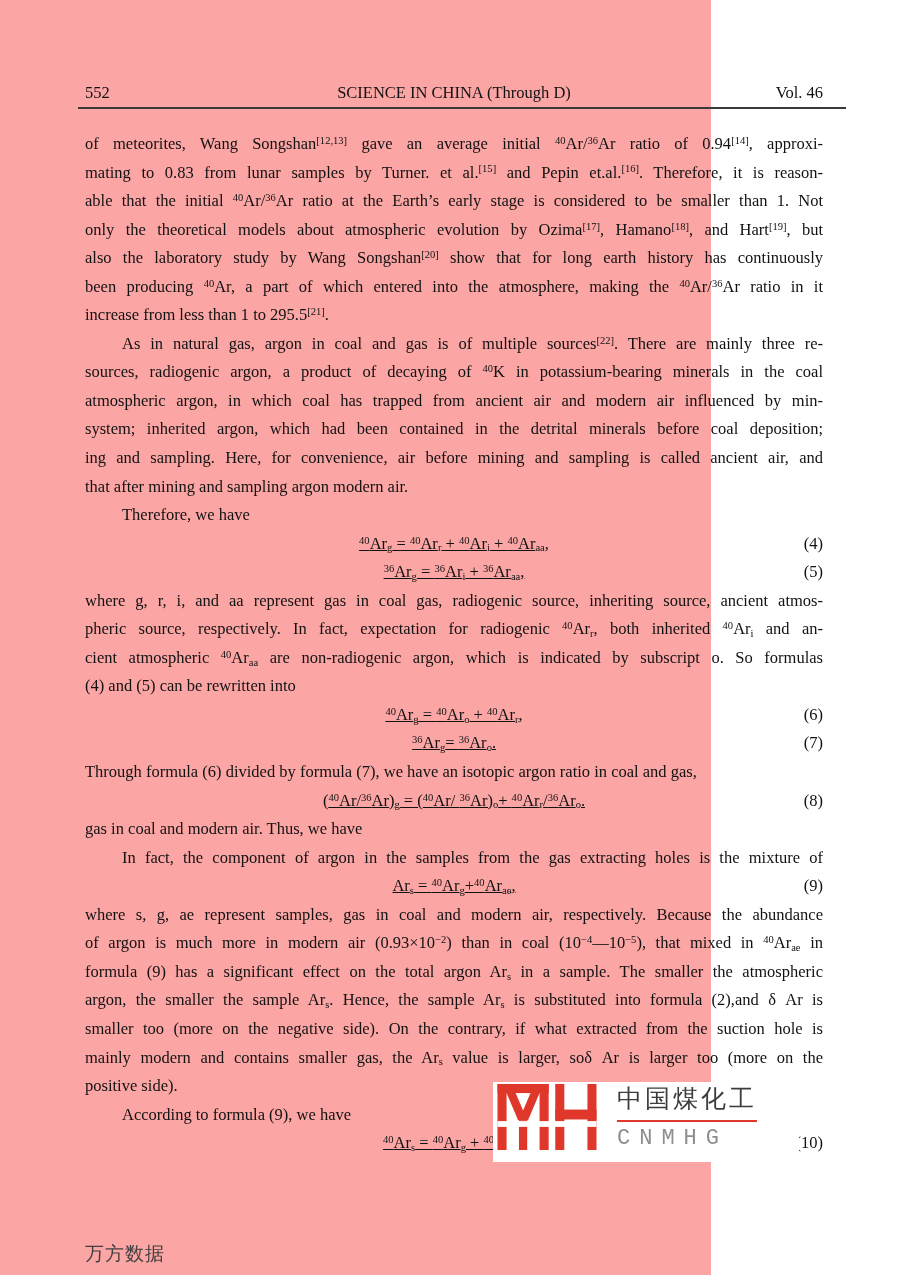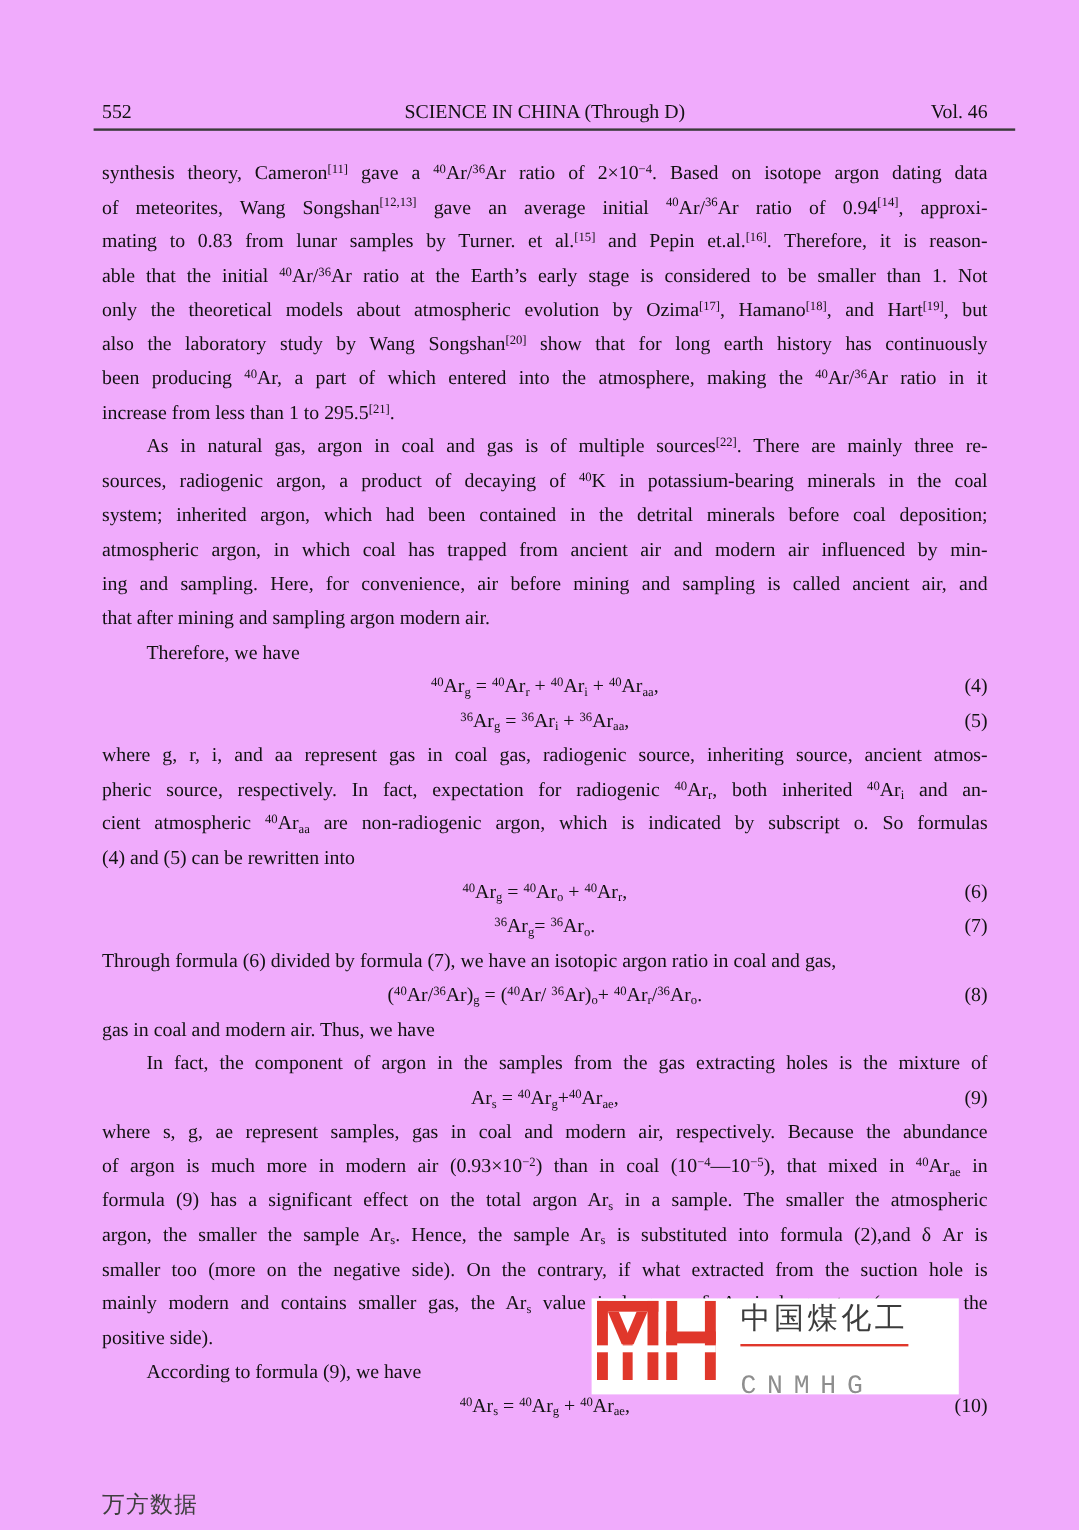--- a/index.html
+++ b/index.html
@@ -3,21 +3,21 @@
 <meta charset="utf-8">
 <style>
   html, body {
     margin: 0; padding: 0;
     width: 899px; height: 1275px;
     background: #ffffff;
     overflow: hidden;
     font-family: "Liberation Serif", serif;
     color: #121212;
   }
-  .page { position: absolute; inset: 0; width: 899px; height: 1275px; background: #f0abfc; }
+  .page { position: absolute; inset: 0; width: 711px; height: 1275px; background: #fca5a5; }
 
   
   .runhead {
     position: absolute; top: 83px; left: 85px; width: 738px;
     display: flex; justify-content: space-between; align-items: baseline;
     font-size: 16.5px;
   }
   .runhead .center { position: absolute; left: 0; right: 0; text-align: center; }
   .headrule {
     position: absolute; top: 107px; left: 78px; width: 768px; height: 0;
@@ -31,31 +31,31 @@
   }
   .jline {
     text-align: justify; text-align-last: justify;
     height: 28.55px; overflow: hidden;
   }
   .jline.last { text-align-last: left; }
   .jline.indent { text-indent: 37px; }
   sup { font-size: 0.64em; line-height: 0; position: relative; top: -0.48em; vertical-align: baseline; }
   sub { font-size: 0.64em; line-height: 0; position: relative; top: 0.26em; vertical-align: baseline; }
 
-  .eqrow { position: relative; height: 28.55px; text-align: center; }
+  .eqrow { position: relative; height: 28.55px; text-align: center; text-decoration: underline; }
   .eqrow .eqnum { position: absolute; right: 0; top: 0; }
 
   
   .watermark {
     position: absolute; left: 493px; top: 1082px; width: 306px; height: 80px;
     background: #ffffff;
     display: flex; align-items: flex-start; gap: 16px;
   }
   .wm-logo { flex: 0 0 auto; margin-top: 2px; }
-  .wm-text { display: flex; flex-direction: column; align-items: flex-start; gap: 17px; }
+  .wm-text { display: flex; flex-direction: column; align-items: flex-start; }
   .wm-cn {
     font-family: "Liberation Sans", sans-serif;
     font-size: 25px; letter-spacing: 3px; color: #3c3c3c;
     padding-bottom: 5px; border-bottom: 2px solid #e0372b;
   }
   .wm-en {
     font-family: Liberation Mono, monospace;
     font-size: 22px; letter-spacing: 9px; color: #8e8e8e; margin-top: 4px;
   }
 
@@ -72,32 +72,31 @@
 <div class="page">
 
   <div class="runhead">
     <span>552</span>
     <span class="center">SCIENCE IN CHINA (Through D)</span>
     <span>Vol. 46</span>
   </div>
   <div class="headrule"></div>
 
   <div class="content">
-      <div class="jline">synthesis theory, Cameron<sup>[11]</sup> gave a <sup>40</sup>Ar/<sup>36</sup>Ar ratio of 2×10<sup>−4</sup>. Based on isotope argon dating data</div>
       <div class="jline">of meteorites, Wang Songshan<sup>[12,13]</sup> gave an average initial <sup>40</sup>Ar/<sup>36</sup>Ar ratio of 0.94<sup>[14]</sup>, approxi-</div>
       <div class="jline">mating to 0.83 from lunar samples by Turner. et al.<sup>[15]</sup> and Pepin et.al.<sup>[16]</sup>. Therefore, it is reason-</div>
       <div class="jline">able that the initial <sup>40</sup>Ar/<sup>36</sup>Ar ratio at the Earth’s early stage is considered to be smaller than 1. Not</div>
       <div class="jline">only the theoretical models about atmospheric evolution by Ozima<sup>[17]</sup>, Hamano<sup>[18]</sup>, and Hart<sup>[19]</sup>, but</div>
       <div class="jline">also the laboratory study by Wang Songshan<sup>[20]</sup> show that for long earth history has continuously</div>
       <div class="jline">been producing <sup>40</sup>Ar, a part of which entered into the atmosphere, making the <sup>40</sup>Ar/<sup>36</sup>Ar ratio in it</div>
       <div class="jline last">increase from less than 1 to 295.5<sup>[21]</sup>.</div>
       <div class="jline indent">As in natural gas, argon in coal and gas is of multiple sources<sup>[22]</sup>. There are mainly three re-</div>
       <div class="jline">sources, radiogenic argon, a product of decaying of <sup>40</sup>K in potassium-bearing minerals in the coal</div>
+      <div class="jline">atmospheric argon, in which coal has trapped from ancient air and modern air influenced by min-</div>
       <div class="jline">system; inherited argon, which had been contained in the detrital minerals before coal deposition;</div>
-      <div class="jline">atmospheric argon, in which coal has trapped from ancient air and modern air influenced by min-</div>
       <div class="jline">ing and sampling. Here, for convenience, air before mining and sampling is called ancient air, and</div>
       <div class="jline last">that after mining and sampling argon modern air.</div>
       <div class="jline last indent">Therefore, we have</div>
       <div class="eqrow"><span><sup>40</sup>Ar<sub>g</sub> = <sup>40</sup>Ar<sub>r</sub> + <sup>40</sup>Ar<sub>i</sub> + <sup>40</sup>Ar<sub>aa</sub>,</span><span class="eqnum">(4)</span></div>
       <div class="eqrow"><span><sup>36</sup>Ar<sub>g</sub> = <sup>36</sup>Ar<sub>i</sub> + <sup>36</sup>Ar<sub>aa</sub>,</span><span class="eqnum">(5)</span></div>
       <div class="jline">where g, r, i, and aa represent gas in coal gas, radiogenic source, inheriting source, ancient atmos-</div>
       <div class="jline">pheric source, respectively. In fact, expectation for radiogenic <sup>40</sup>Ar<sub>r</sub>, both inherited <sup>40</sup>Ar<sub>i</sub> and an-</div>
       <div class="jline">cient atmospheric <sup>40</sup>Ar<sub>aa</sub> are non-radiogenic argon, which is indicated by subscript o. So formulas</div>
       <div class="jline last">(4) and (5) can be rewritten into</div>
       <div class="eqrow"><span><sup>40</sup>Ar<sub>g</sub> = <sup>40</sup>Ar<sub>o</sub> + <sup>40</sup>Ar<sub>r</sub>,</span><span class="eqnum">(6)</span></div>

